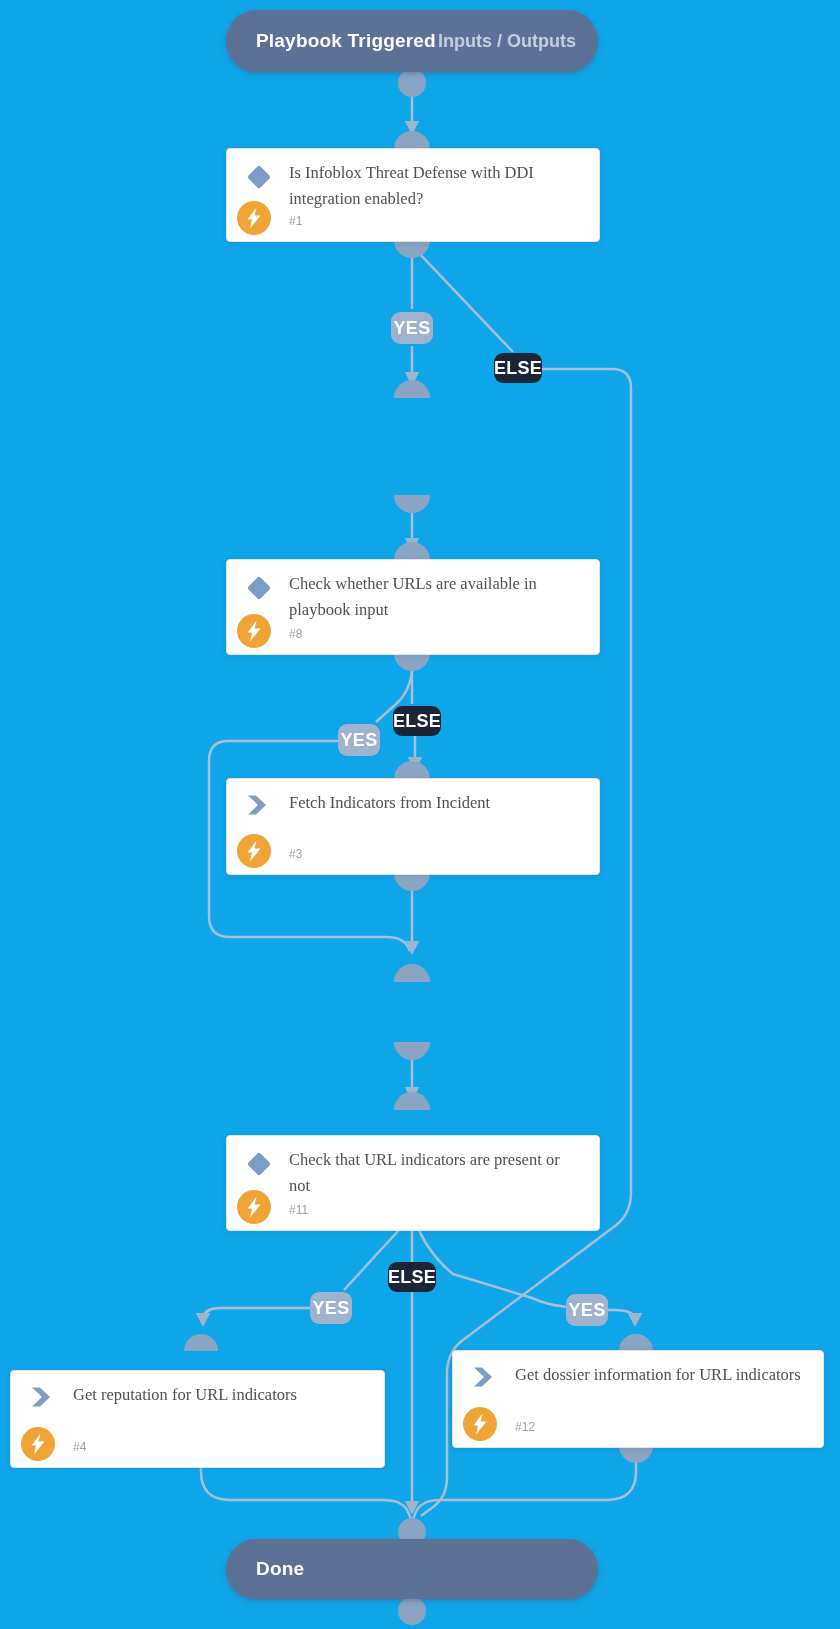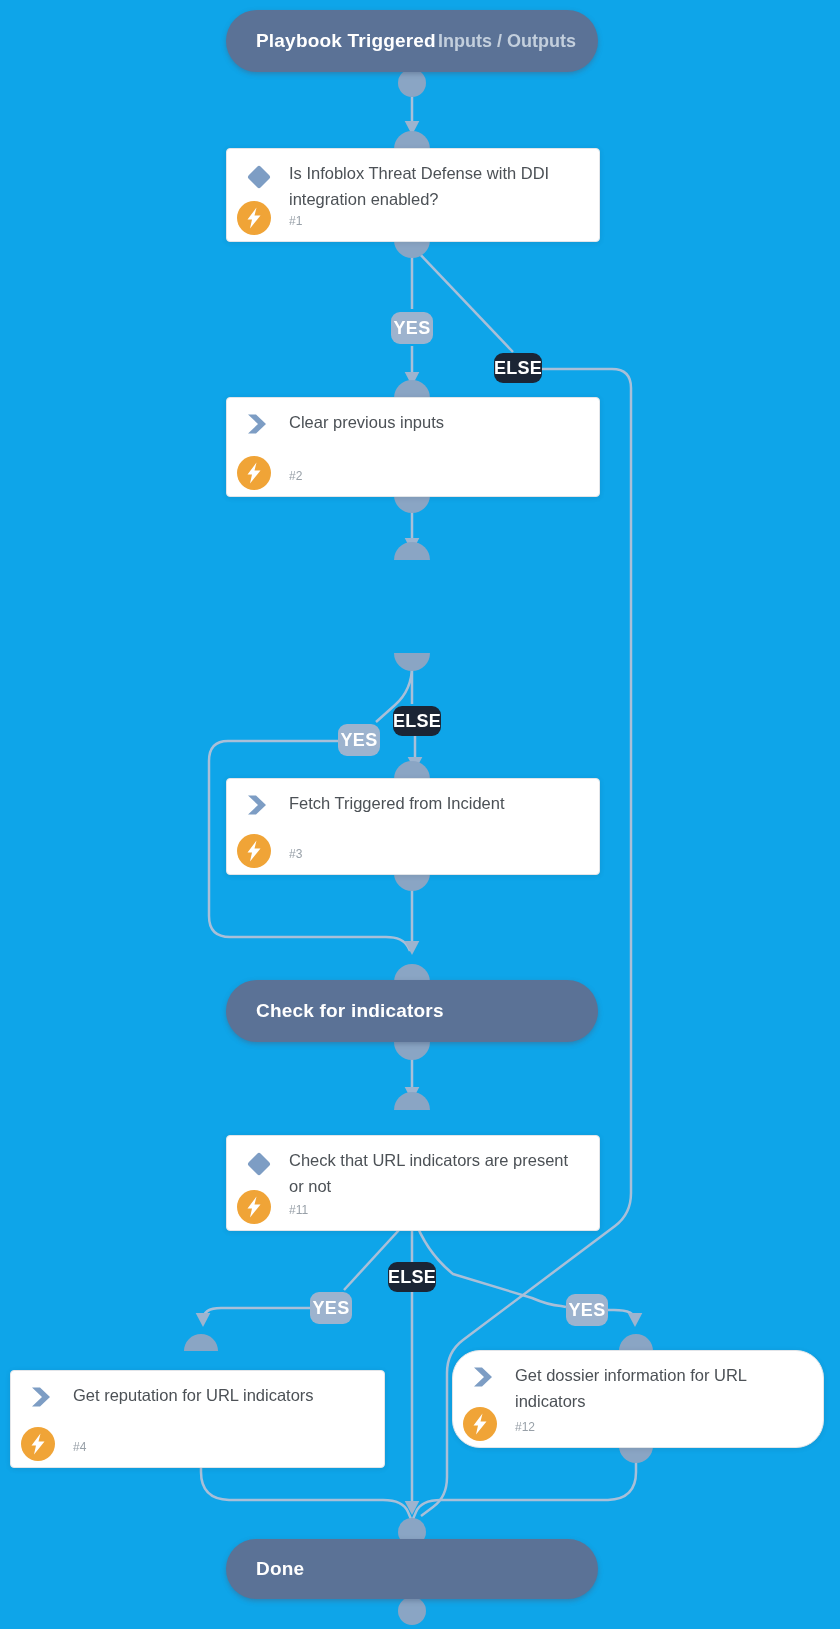--- a/index.html
+++ b/index.html
@@ -20,23 +20,23 @@
 
   
   .node{position:absolute;background:#fff;border:1px solid #e2e5e9;border-radius:4px;
         box-shadow:0 1px 5px rgba(40,50,60,.12);}
   .n1 {left:226px;top:148px; width:372px;height:92px;}
   .n2 {left:226px;top:397px; width:372px;height:98px;}
   .n8 {left:226px;top:559px; width:372px;height:94px;}
   .n3 {left:226px;top:778px; width:372px;height:95px;}
   .n11{left:226px;top:1135px;width:372px;height:94px;}
   .n4 {left:10px; top:1350px;width:373px;height:96px;margin-top:20px;}
-  .n12{left:452px;top:1350px;width:370px;height:96px;border-radius:28px;}
+  .n12{left:452px;top:1350px;width:370px;height:96px;}
   .ntitle{position:absolute;left:62px;top:11px;max-width:286px;
-          font-size:16.5px;line-height:26px;color:#4c5156;}
+          font-size:16.5px;line-height:26px;color:#4c5156;font-family:Liberation Serif, serif;}
   .nnum{position:absolute;left:62px;bottom:13px;font-size:12px;color:#98a0a8;}
   .ticon{position:absolute;left:18px;top:14px;line-height:0;}
   .bolt{position:absolute;left:10px;bottom:6px;line-height:0;}
 
   
   .badge{position:absolute;display:flex;align-items:center;justify-content:center;
          color:#fff;font-size:18px;font-weight:700;letter-spacing:.3px;}
   .badge.yes {width:42px;height:32px;background:#9db3ce;border-radius:9px;}
   .badge.else{width:48px;height:30px;background:#1b2535;border-radius:9px;}
   .b-yes1 {left:391px;top:312px;}
@@ -119,59 +119,56 @@
           <path d="M19.5,6.5 L10.5,18.5 H15 L13,27.5 L23.5,14.5 H17.5 Z" fill="#fff"></path>
         </svg>
     </span>
     <div class="ntitle">Is Infoblox Threat Defense with DDI integration enabled?</div>
     <div class="nnum">#1</div>
   </div>
 
   <div class="badge yes b-yes1">YES</div>
   <div class="badge else b-else1">ELSE</div>
 
-  <div class="node n2">
+
+  <div class="node n8">
+    <span class="ticon">
+      <svg width="28" height="28" viewBox="0 0 28 28">
+          <rect x="5.5" y="5.5" width="17" height="17" rx="2.5" transform="rotate(45 14 14)" fill="#7d9dc4"></rect>
+        </svg>
+    </span>
+    <span class="bolt">
+      <svg width="34" height="34" viewBox="0 0 34 34">
+          <circle cx="17" cy="17" r="17" fill="#f0a437"></circle>
+          <path d="M19.5,6.5 L10.5,18.5 H15 L13,27.5 L23.5,14.5 H17.5 Z" fill="#fff"></path>
+        </svg>
+    </span>
+    <div class="ntitle">Check whether URLs are available in playbook input</div>
+    <div class="nnum">#8</div>
+  </div>
+
+  <div class="badge else b-else8">ELSE</div>
+  <div class="badge yes b-yes8">YES</div>
+
+  <div class="node n3">
     <span class="ticon">
       <svg width="24" height="24" viewBox="0 0 24 24">
           <path d="M3,2.5 h8 l10,9.5 -10,9.5 h-8 l10,-9.5 z" fill="#7d9dc4"></path>
         </svg>
     </span>
     <span class="bolt">
       <svg width="34" height="34" viewBox="0 0 34 34">
           <circle cx="17" cy="17" r="17" fill="#f0a437"></circle>
           <path d="M19.5,6.5 L10.5,18.5 H15 L13,27.5 L23.5,14.5 H17.5 Z" fill="#fff"></path>
         </svg>
     </span>
-    <div class="ntitle">Clear previous inputs</div>
-    <div class="nnum">#2</div>
-  </div>
-
-
-  <div class="badge else b-else8">ELSE</div>
-  <div class="badge yes b-yes8">YES</div>
-
-  <div class="node n3">
-    <span class="ticon">
-      <svg width="24" height="24" viewBox="0 0 24 24">
-          <path d="M3,2.5 h8 l10,9.5 -10,9.5 h-8 l10,-9.5 z" fill="#7d9dc4"></path>
-        </svg>
-    </span>
-    <span class="bolt">
-      <svg width="34" height="34" viewBox="0 0 34 34">
-          <circle cx="17" cy="17" r="17" fill="#f0a437"></circle>
-          <path d="M19.5,6.5 L10.5,18.5 H15 L13,27.5 L23.5,14.5 H17.5 Z" fill="#fff"></path>
-        </svg>
-    </span>
-    <div class="ntitle">Fetch Triggered from Incident</div>
+    <div class="ntitle">Fetch Indicators from Incident</div>
     <div class="nnum">#3</div>
   </div>
 
-  <div class="pill check">
-    <span class="ptitle">Check for indicators</span>
-  </div>
 
   <div class="node n11">
     <span class="ticon">
       <svg width="28" height="28" viewBox="0 0 28 28">
           <rect x="5.5" y="5.5" width="17" height="17" rx="2.5" transform="rotate(45 14 14)" fill="#7d9dc4"></rect>
         </svg>
     </span>
     <span class="bolt">
       <svg width="34" height="34" viewBox="0 0 34 34">
           <circle cx="17" cy="17" r="17" fill="#f0a437"></circle>

